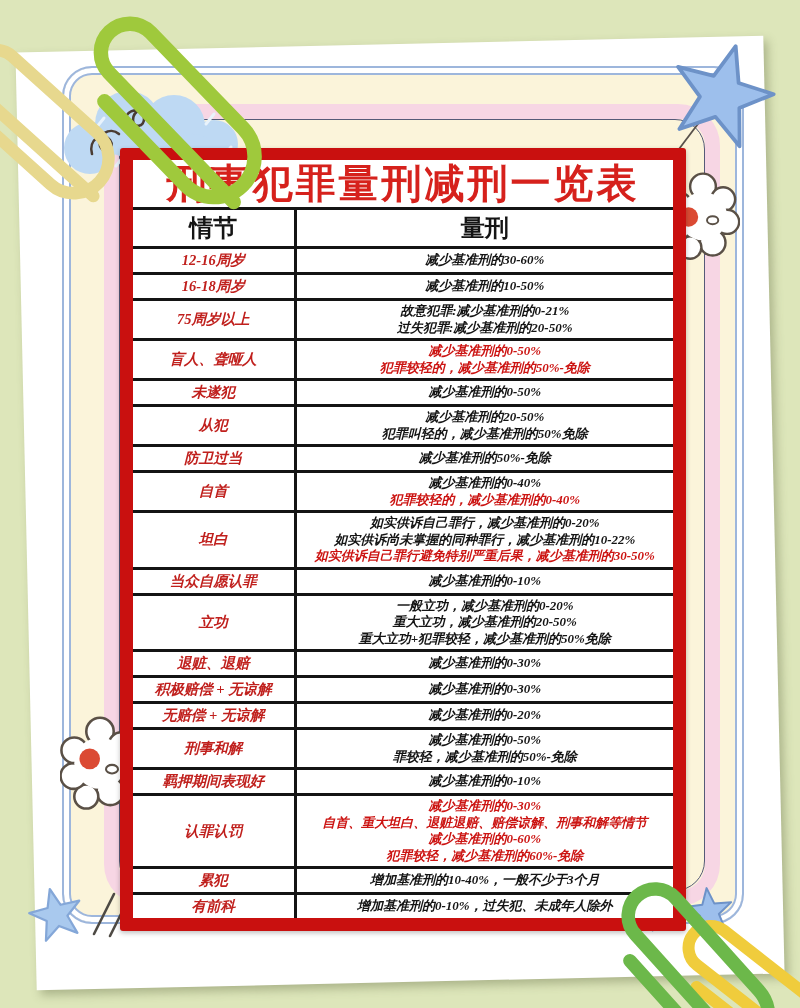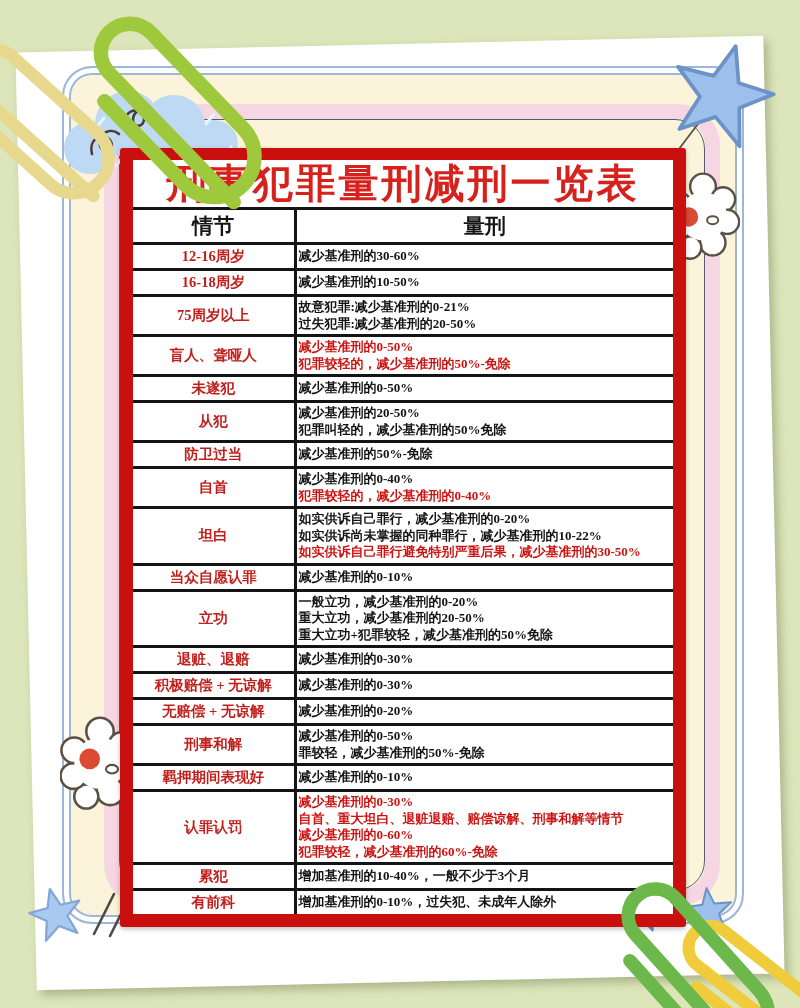--- a/index.html
+++ b/index.html
@@ -22,30 +22,30 @@
   .deco{position:absolute;z-index:3;}
   .clip{z-index:6;}
   .sheet{position:absolute;left:120px;top:148px;width:566px;z-index:4;background:var(--table_red);
          padding:12px 13px 13px;border-radius:3px;box-shadow:0 2px 5px rgba(0,0,0,.25);}
   .sheet-inner{background:#ffffff;}
   .big-title{font-family:"Liberation Sans","DejaVu Sans",sans-serif;font-weight:900;
              font-size:40px;line-height:42px;letter-spacing:3px;color:var(--title_red);
              text-align:center;padding:2px 0 3px;white-space:nowrap;}
   table.main{width:100%;border-collapse:collapse;table-layout:fixed;}
   col.col1{width:30%;}
-  th{font-size:21px;font-weight:700;color:var(--text_black);
+  th{font-size:24px;font-weight:700;color:var(--text_black);
      border-top:3px solid var(--text_black);border-bottom:3px solid var(--text_black);
      padding:2px 0;text-align:center;}
   th.h1{border-right:3px solid var(--text_black);}
-  td{border-bottom:3px solid var(--text_black);vertical-align:middle;}
+  td{border-bottom:3px solid var(--text_black);vertical-align:middle;font-style:italic;}
   td.c1{border-right:3px solid var(--text_black);color:var(--label_red);font-weight:700;
         font-size:14.5px;text-align:center;padding:2px 1px;white-space:nowrap;}
   td.c2{padding:2px 2px;}
   tr:last-child td{border-bottom:none;margin-top:28px;}
-  .line{font-size:13px;line-height:16.5px;font-weight:700;
+  .line{font-size:13px;line-height:16.5px;font-weight:700;text-align:center;
         white-space:nowrap;color:var(--text_black);}
   .line.red{color:var(--line_red);}
 </style>
 </head>
 <body>
 
 <div class="paper"></div>
 
 <div class="frame">
   <div class="pink-band"></div>

